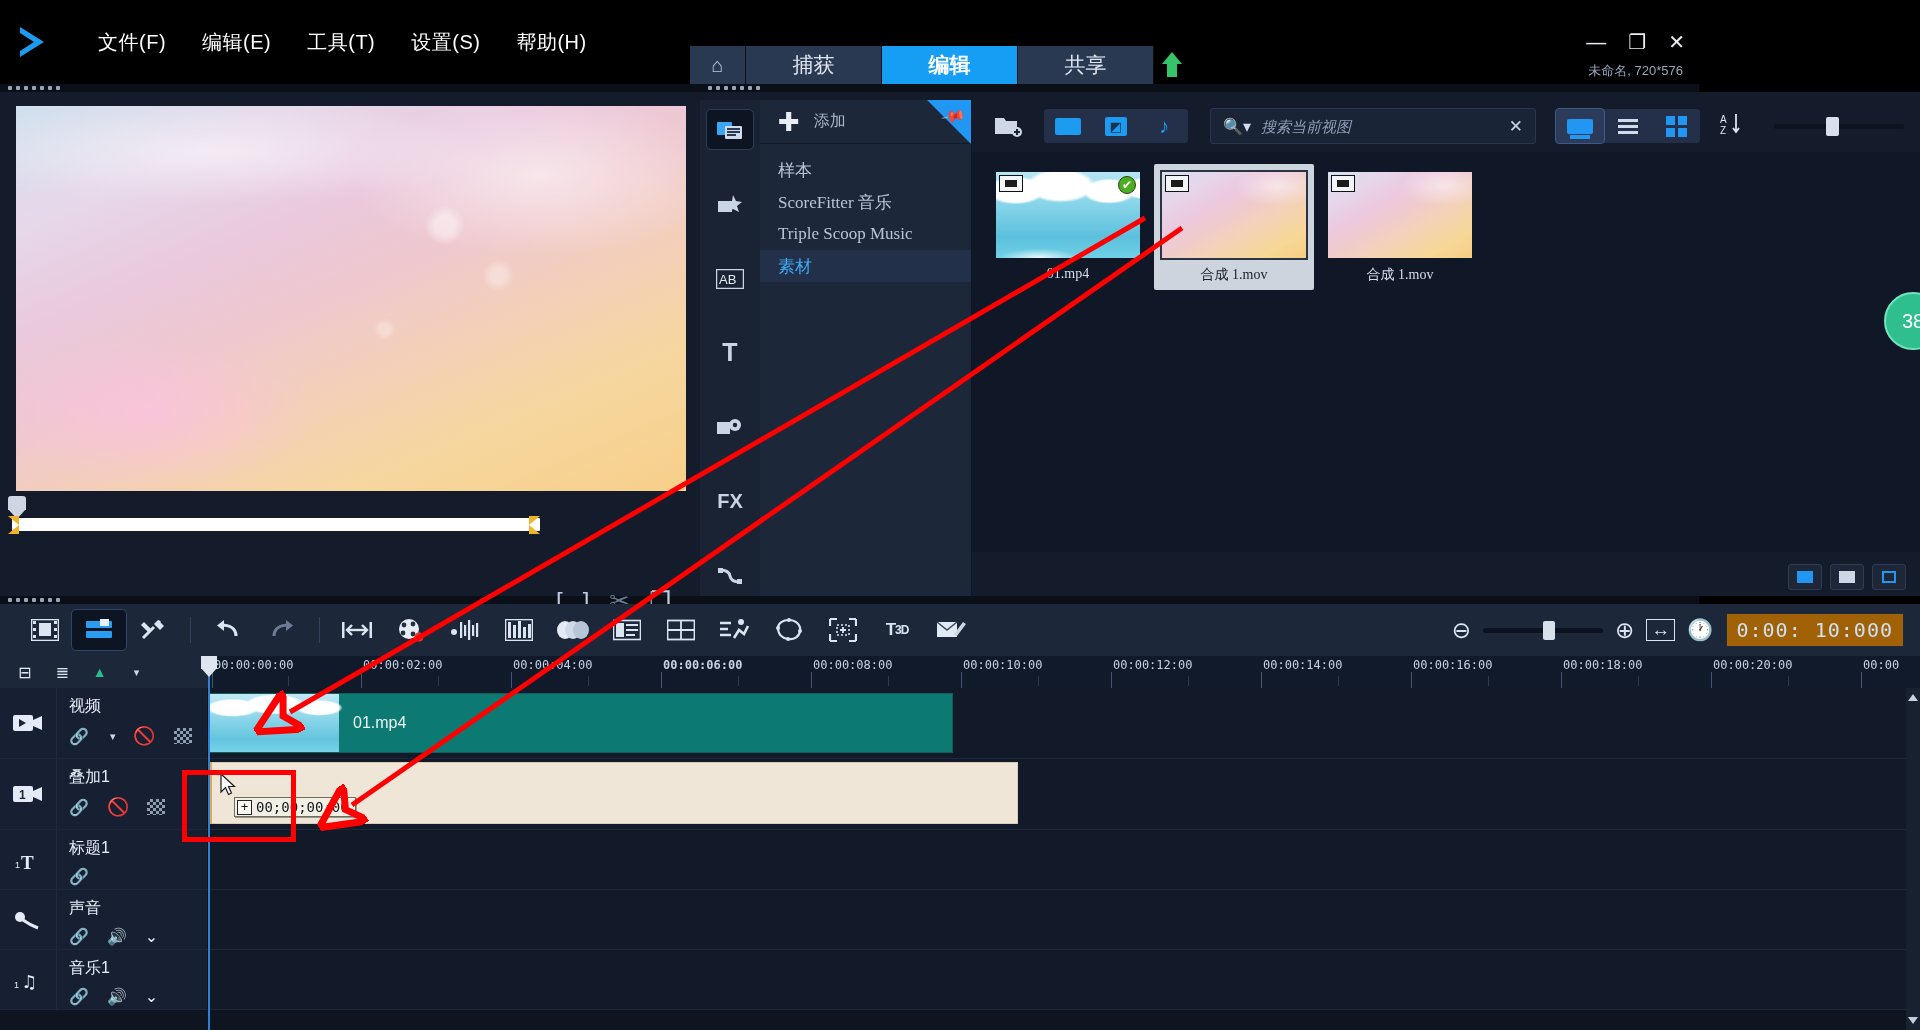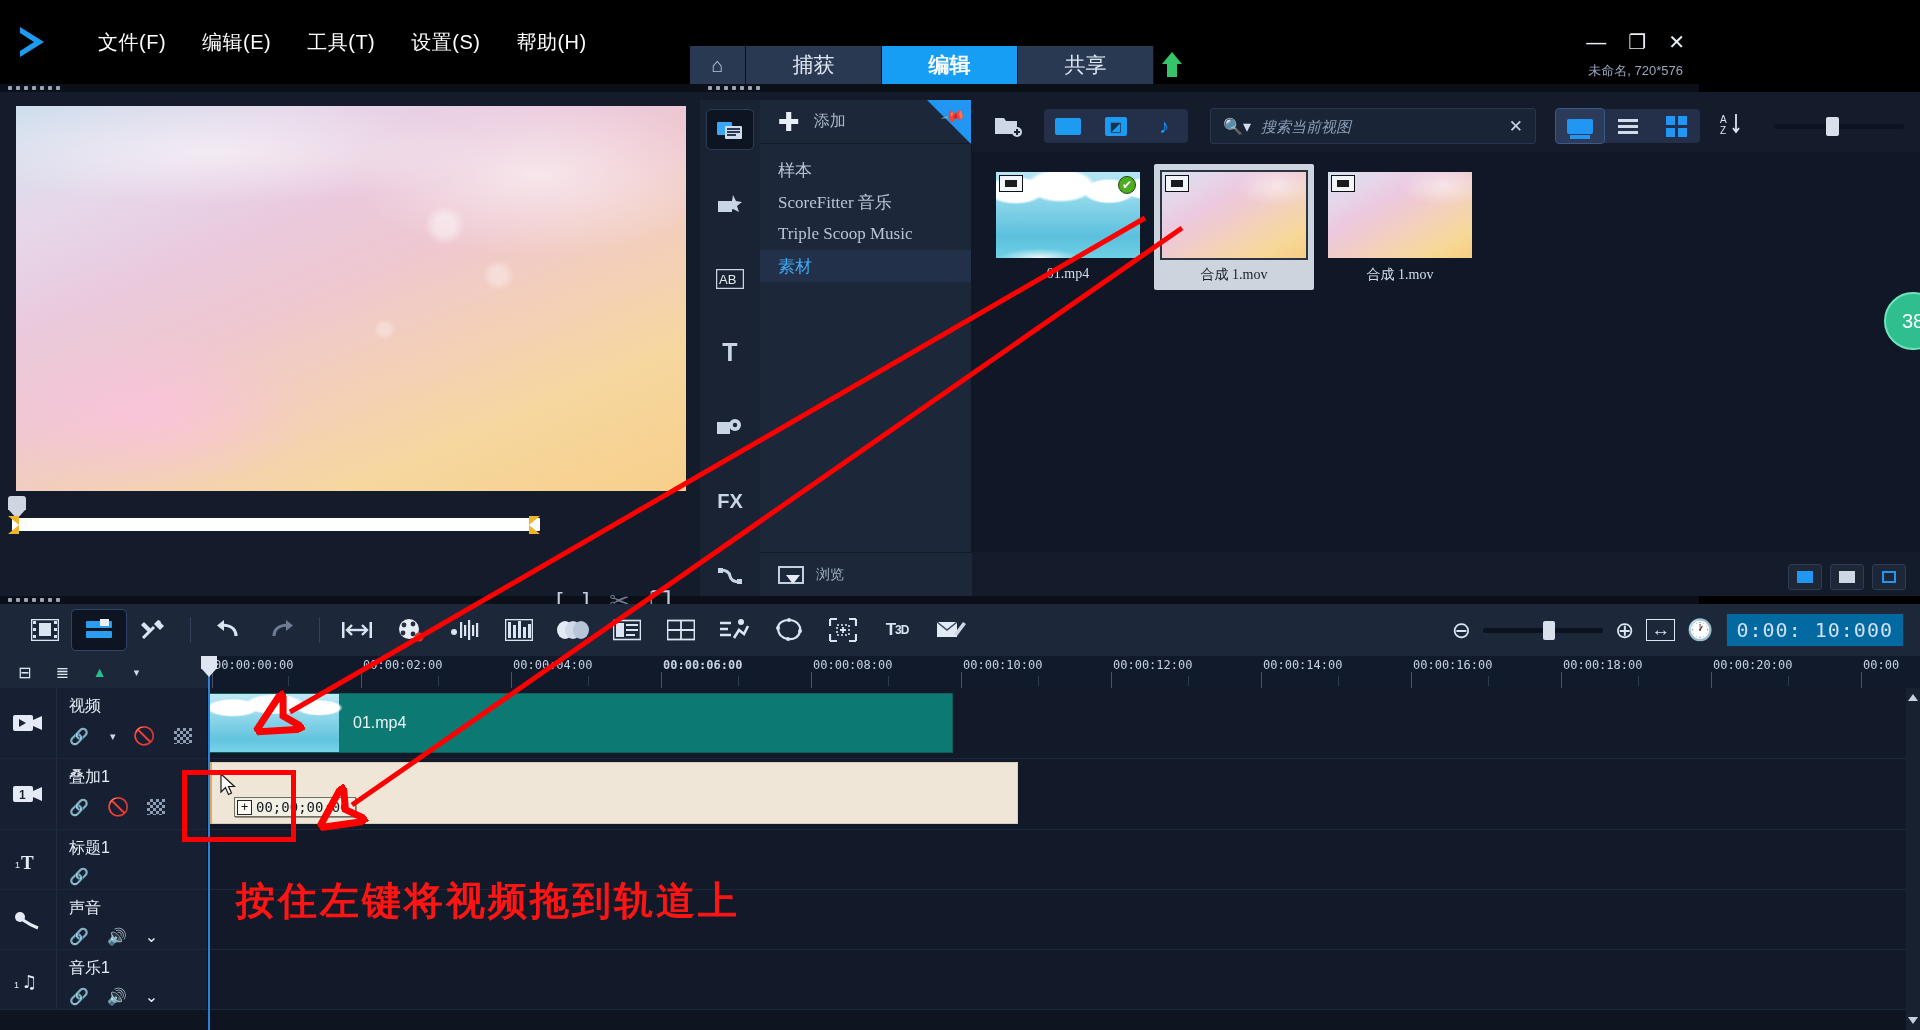--- a/index.html
+++ b/index.html
@@ -376,21 +376,21 @@
     justify-content: center; color: #dbe4f1; font-size: 22px; border-radius: 4px;
   }
   .tlt-ic.active { background: #0d1422; color: #2b9cf0; outline: 1px solid #2f4468; }
   .tlt-ic.dim { color: #6d7c94; }
   .tlt-sep { width: 1px; height: 26px; background: #33415c; margin: 0 10px; }
 
   .tl-right { margin-left: auto; display: flex; align-items: center; gap: 12px; padding-right: 16px; }
   .tl-zoomslider { width: 120px; height: 5px; background: #0b1220; border-radius: 3px; position: relative; }
   .tl-zoomslider .knob { position: absolute; left: 60px; top: -7px; width: 12px; height: 19px; background: #d8e0ec; border-radius: 2px; }
   .tl-timecode {
-    background: #0369a1; color: #cfe0f5; font-family: "DejaVu Sans Mono", monospace;
+    background: #a16207; color: #cfe0f5; font-family: "DejaVu Sans Mono", monospace;
     font-size: 20px; padding: 4px 10px; border: 1px solid #1e2a3d; letter-spacing: 1px;
   }
 
   
   .tl-wrap { position: absolute; left: 0; top: 656px; width: 1920px; height: 374px; background: #0e1420; }
   .tl-head-tools {
     position: absolute; left: 0; top: 0; width: 208px; height: 32px;
     background: #1d273a; display: flex; align-items: center; gap: 24px; padding-left: 18px;
     color: #dde5f1; font-size: 16px;
   }
@@ -662,24 +662,20 @@
         <span class="pin-glyph">📌</span>
       </div>
       <div class="lib-nav-list">
         <div class="lib-nav-item">样本</div>
         <div class="lib-nav-item">ScoreFitter 音乐</div>
         <div class="lib-nav-item">Triple Scoop Music</div>
         <div class="lib-nav-item sel">素材</div>
       </div>
     </div>
 
-    <div class="lib-browse">
-      <span class="browse-ic"></span>
-      <span>浏览</span>
-    </div>
 
     <div class="lib-toolbar">
       <div class="tb-ic">
         <svg width="28" height="24" viewBox="0 0 28 24">
             <path d="M1 4 h9 l2 3 h11 v13 H1 Z" fill="#cdd7e6"></path>
             <circle cx="23" cy="18" r="5" fill="#cdd7e6"></circle>
             <rect x="22" y="15" width="2" height="6" fill="#1a2334"></rect>
             <rect x="20" y="17" width="6" height="2" fill="#1a2334"></rect>
           </svg>
       </div>
@@ -1093,21 +1089,20 @@
     <div class="playhead-line"></div>
     <div class="playhead-knob"></div>
 
     <div class="tl-scroll-right">
       <span class="arrowup"></span>
       <span class="arrowdn"></span>
     </div>
   </div>
 
   <div class="red-box"></div>
-  <div class="annot-text">按住左键将视频拖到轨道上</div>
 
   <svg class="arrows-svg" viewBox="0 0 1920 1030">
     <defs>
       <marker id="ah" markerWidth="9" markerHeight="9" refX="1" refY="4.5" orient="auto">
         <path d="M0,0 L9,4.5 L0,9 L2.6,4.5 Z" fill="none" stroke="#ff0000" stroke-width="1.4"></path>
       </marker>
     </defs>
     <line x1="1145" y1="218" x2="290" y2="712" stroke="#ff0000" stroke-width="5" marker-end="url(#ah)"></line>
     <line x1="1182" y1="228" x2="352" y2="805" stroke="#ff0000" stroke-width="5" marker-end="url(#ah)"></line>
   </svg>

